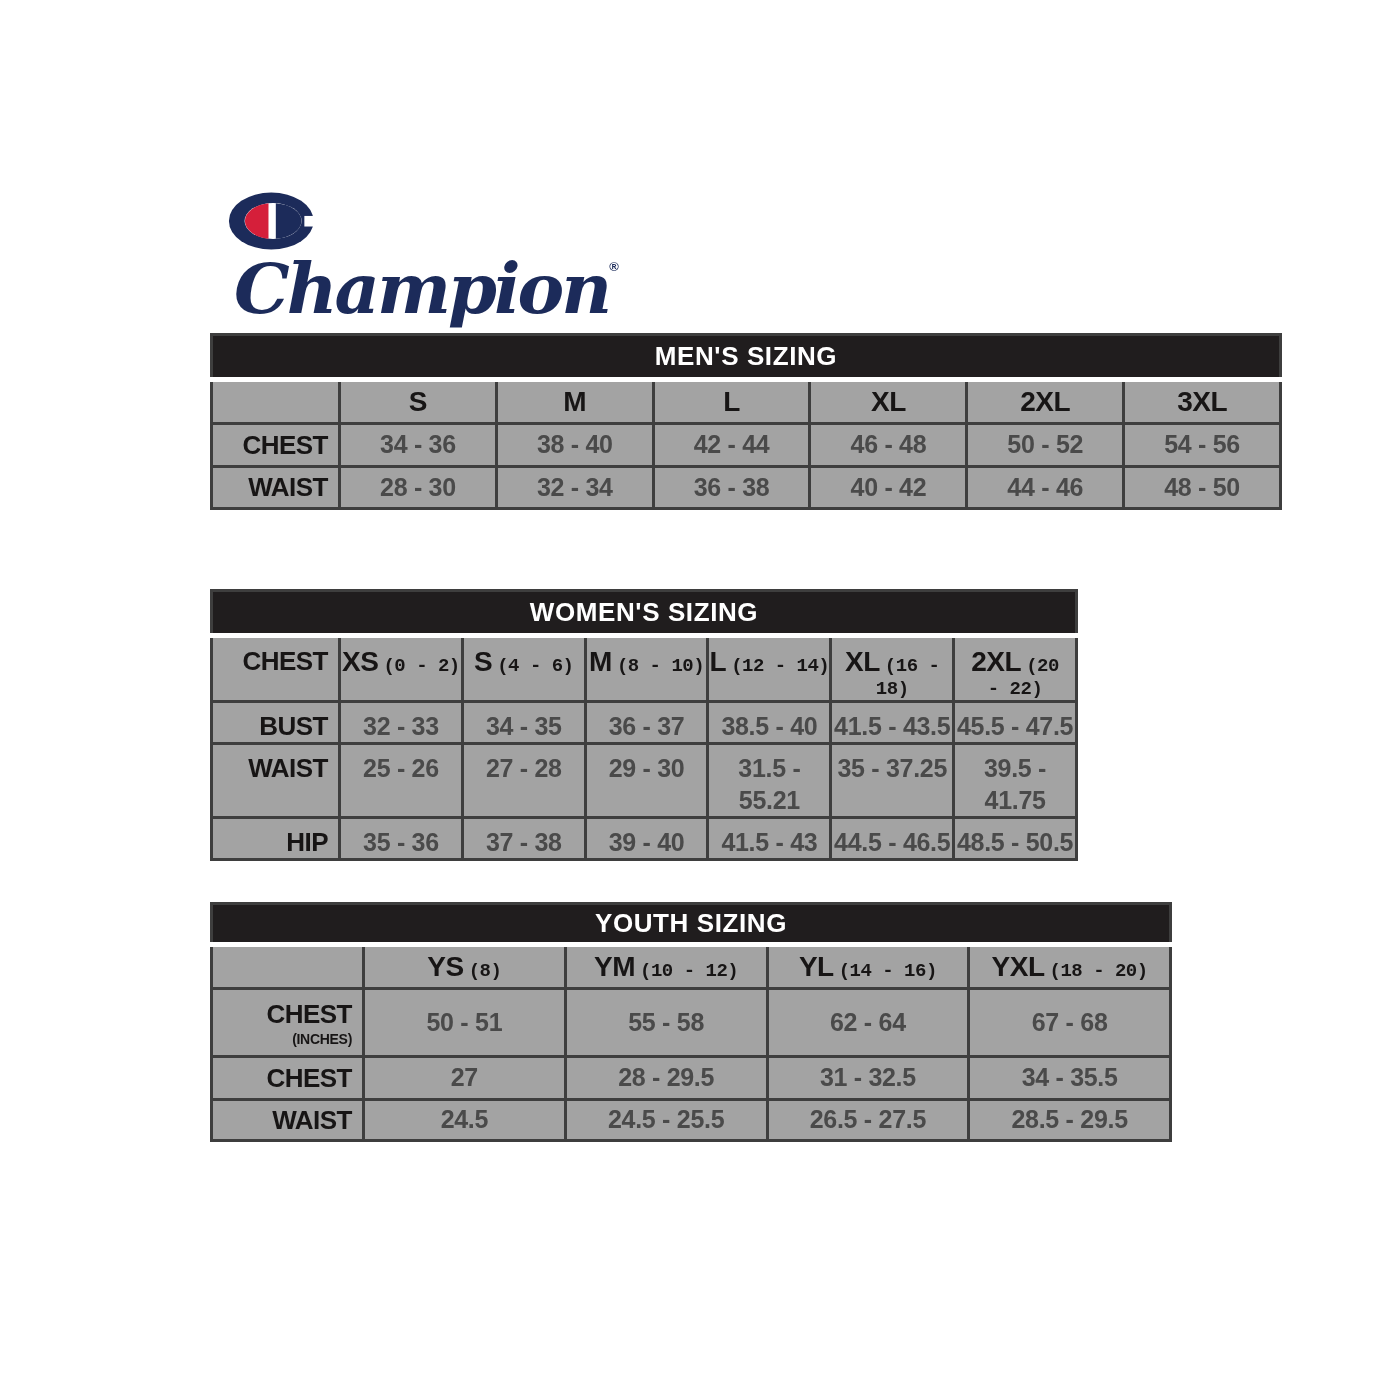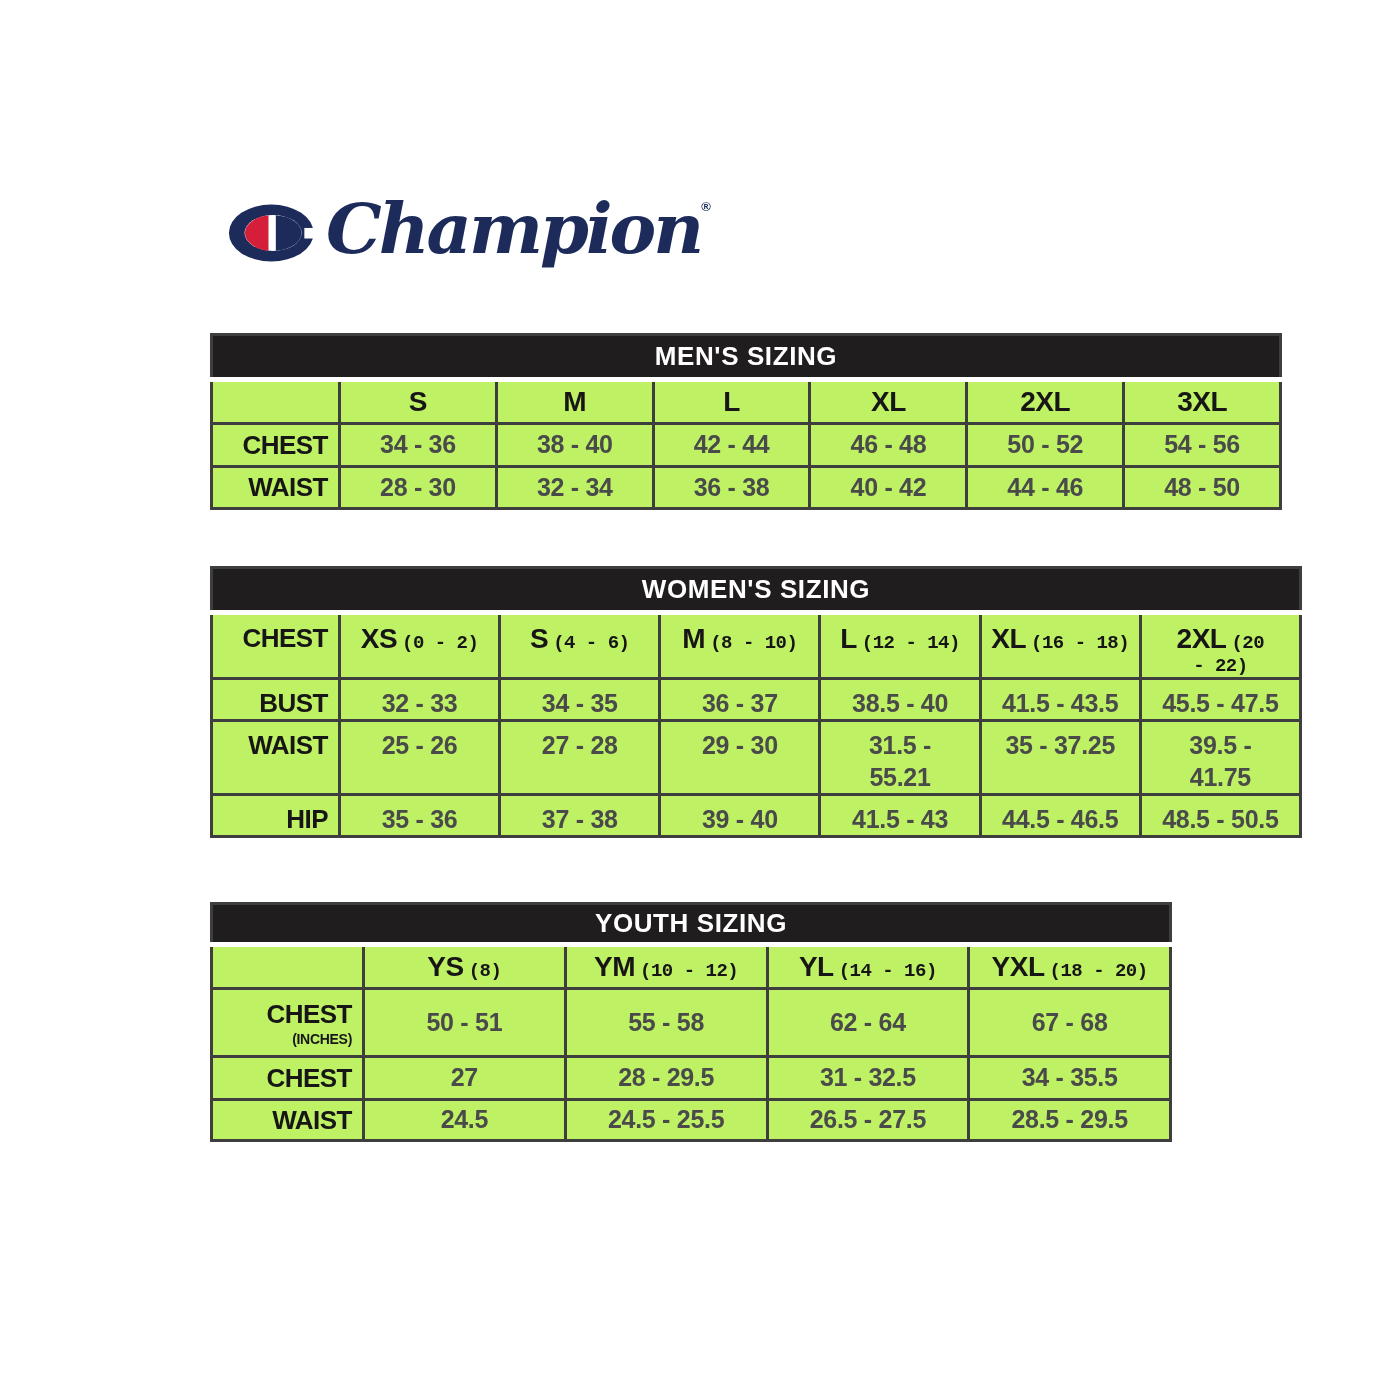--- a/index.html
+++ b/index.html
@@ -5,21 +5,21 @@
   html, body {
     margin: 0; padding: 0;
     width: 1400px; height: 1400px;
     background: #ffffff;
     overflow: hidden;
     font-family: "Liberation Sans", sans-serif;
   }
   .sheet { position: relative; width: 1400px; height: 1400px; }
 
   
-  .logo { position: absolute; left: 228px; top: 192px; display: flex; align-items: flex-start; }
+  .logo { position: absolute; left: 228px; top: 180px; display: flex; align-items: flex-start; flex-direction: column; }
   .c-mark { width: 92px; height: 62px; margin-top: 10px; }
   .wordmark {
     font-family: "DejaVu Serif", serif;
     font-style: italic; font-weight: bold;
     font-size: 70px; line-height: 1.0;
     letter-spacing: -3px;
     margin-left: 6px; margin-top: 2px;
     white-space: nowrap;
   }
   .reg-mark {
@@ -27,21 +27,21 @@
     font-style: normal; font-weight: bold;
     font-size: 13px; letter-spacing: 0;
     vertical-align: 42px;
   }
 
   
   table.size-table {
     position: absolute;
     border-collapse: collapse;
     table-layout: fixed;
-    background: #bef264;
+    background: #a3a3a3;
   }
   .size-table td {
     border: 3px solid #3e3e3e;
     text-align: center;
     vertical-align: middle;
     padding: 0;
     overflow: hidden;
   }
   tr.title-row td {
     background: #201d1e;
@@ -124,21 +124,21 @@
         <td class="val">28 - 30</td>
         <td class="val">32 - 34</td>
         <td class="val">36 - 38</td>
         <td class="val">40 - 42</td>
         <td class="val">44 - 46</td>
         <td class="val">48 - 50</td>
       </tr>
     </tbody>
   </table>
 
-  <table class="size-table t-women" style="left:210px; top:566px; width:1092px;">
+  <table class="size-table t-women" style="left:210px; top:589px; width:868px;">
     <colgroup>
         <col style="width:128px">
         <col span="6">
       </colgroup>
     <tbody>
       <tr class="title-row h45">
         <td colspan="7">WOMEN'S SIZING</td>
       </tr>
       <tr class="h66">
         <td class="corner">CHEST</td>

